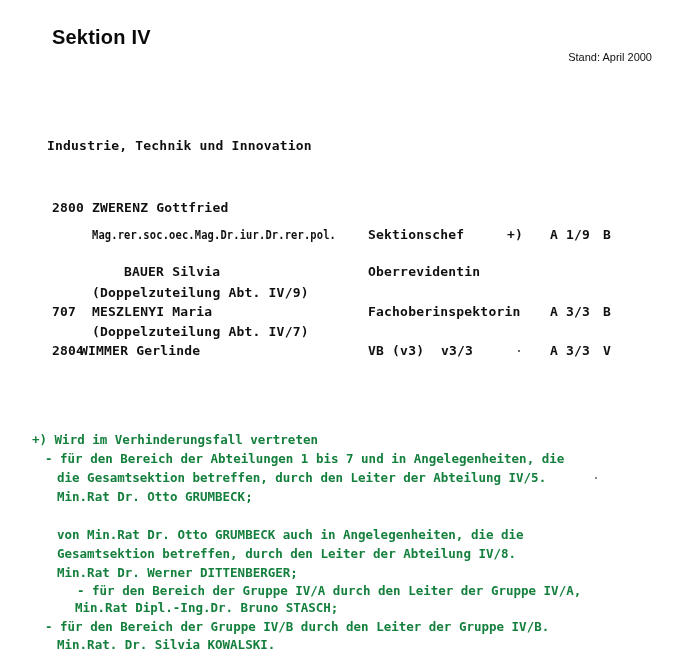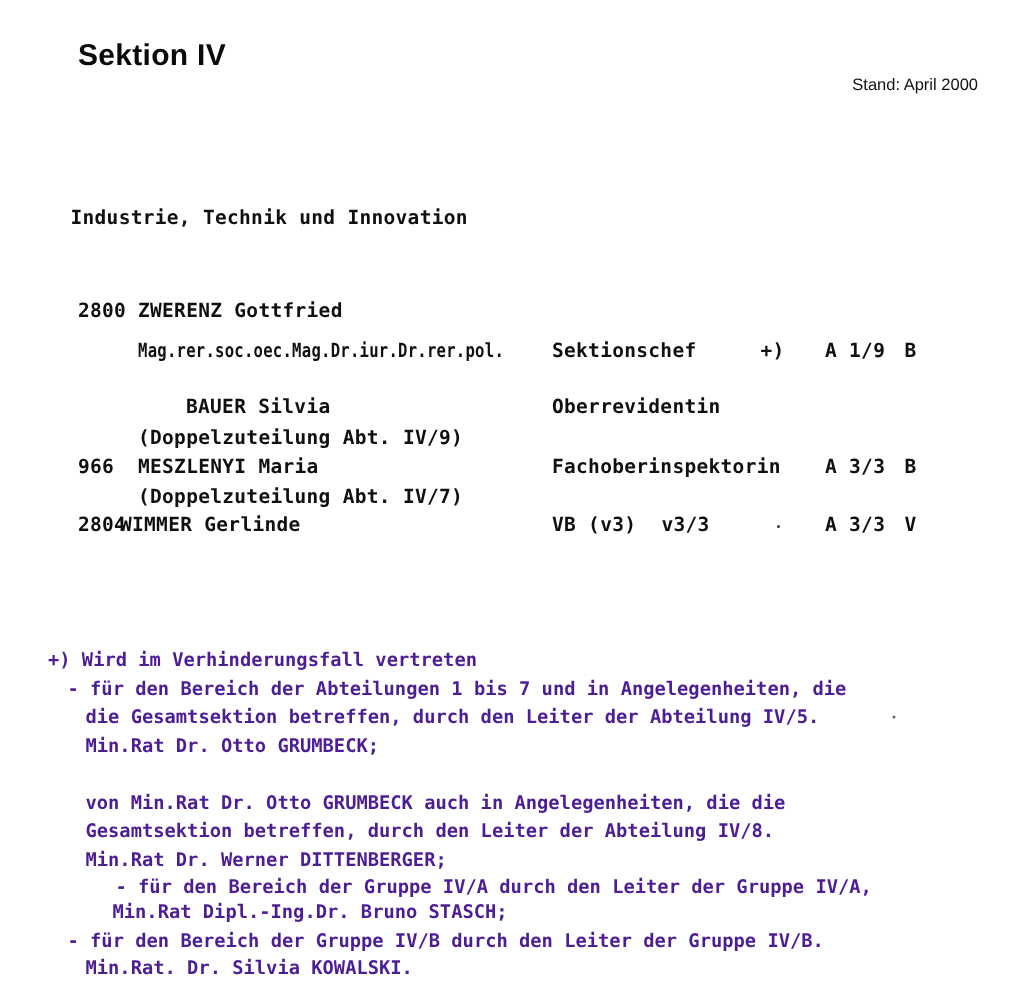--- a/index.html
+++ b/index.html
@@ -27,21 +27,21 @@
     transform: scaleX(0.80);
     transform-origin: 0 0;
   }
   .fn {
     position: absolute;
     font-size: 12.5px;
     font-weight: bold;
     line-height: 14px;
     letter-spacing: 0;
     white-space: pre;
-    color: #4c1d95;
+    color: #15803d;
   }
   .title {
     position: absolute;
     left: 52px;
     top: 26px;
     font-family: "Liberation Sans", sans-serif;
     font-size: 20px;
     font-weight: bold;
     letter-spacing: 0.2px;
     color: #0a0a0a;
@@ -78,21 +78,21 @@
   <div class="t cred" style="left:92px; top:228px;">Mag.rer.soc.oec.Mag.Dr.iur.Dr.rer.pol.</div>
   <div class="t" style="left:368px; top:228px;">Sektionschef</div>
   <div class="t" style="left:507px; top:228px;">+)</div>
   <div class="t" style="left:550px; top:228px;">A 1/9</div>
   <div class="t" style="left:603px; top:228px;">B</div>
 
   <div class="t" style="left:92px;  top:265px;margin-left:32px;">BAUER Silvia</div>
   <div class="t" style="left:368px; top:265px;">Oberrevidentin</div>
   <div class="t" style="left:92px;  top:286px;">(Doppelzuteilung Abt. IV/9)</div>
 
-  <div class="t" style="left:52px;  top:305px;">966</div>
+  <div class="t" style="left:52px;  top:305px;">707</div>
   <div class="t" style="left:92px;  top:305px;">MESZLENYI Maria</div>
   <div class="t" style="left:368px; top:305px;">Fachoberinspektorin</div>
   <div class="t" style="left:550px; top:305px;">A 3/3</div>
   <div class="t" style="left:603px; top:305px;">B</div>
   <div class="t" style="left:92px;  top:325px;">(Doppelzuteilung Abt. IV/7)</div>
 
   <div class="t" style="left:52px;  top:344px;">2804</div>
   <div class="t" style="left:80px;  top:344px;">WIMMER Gerlinde</div>
   <div class="t" style="left:368px; top:344px;">VB (v3)</div>
   <div class="t" style="left:441px; top:344px;">v3/3</div>

